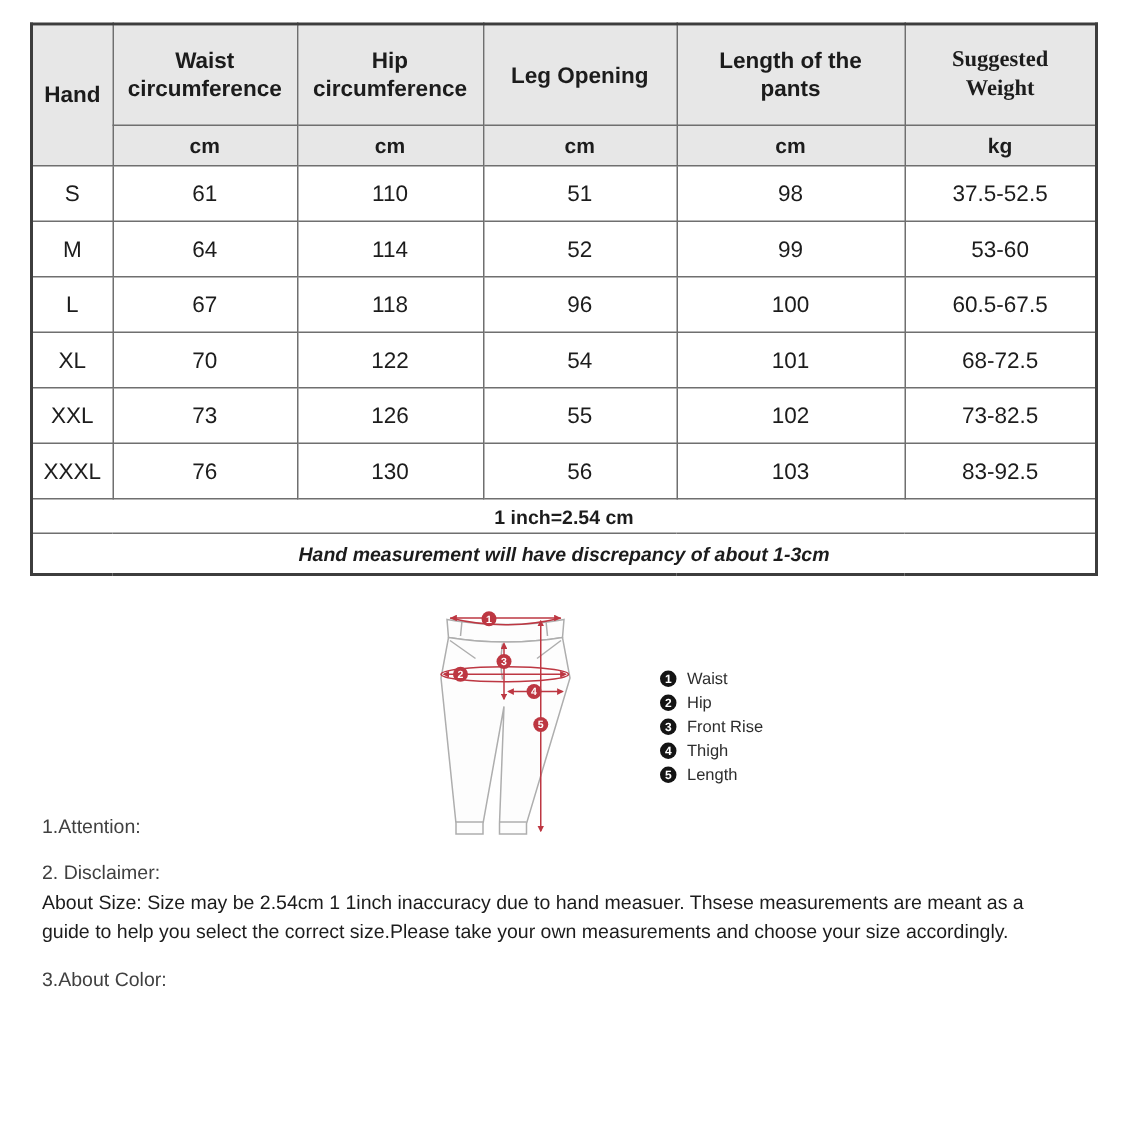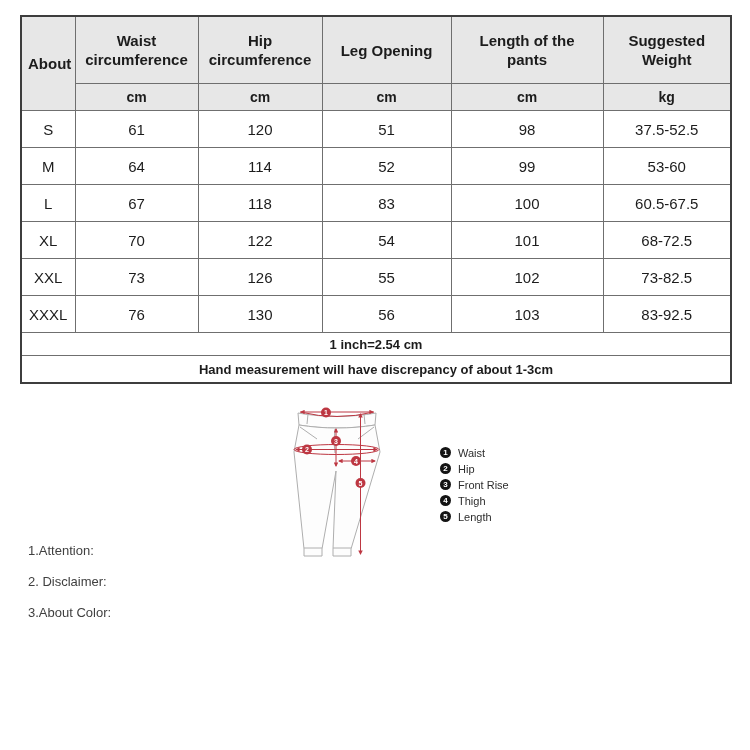--- a/index.html
+++ b/index.html
@@ -17,25 +17,25 @@
   }
   .size-chart th, .size-chart td {
     border:1px solid #6f6f6f; text-align:center; vertical-align:middle;
     padding:0 6px; overflow:hidden;
   }
   .size-chart thead th { background:#e7e7e7; font-weight:bold; font-size:15px; line-height:19px; }
   .size-chart thead tr.label-row th { height:66px; }
   .size-chart thead tr.unit-row  th { height:26px; font-size:14px;margin-left:16px; }
   .size-chart th.size-head { font-size:15px; }
   .size-chart th.th-length { padding:0 18px; }
-  .size-chart th.th-weight { padding:0 10px; }
+  .size-chart th.th-weight { padding:0 10px;font-family:Liberation Serif, serif; }
   .size-chart tbody td { height:36px; font-size:15px; background:#fff; }
   .size-chart tfoot td { font-weight:bold; font-size:13px; background:#fff; }
   .size-chart tfoot tr.note-1 td { height:22px; }
-  .size-chart tfoot tr.note-2 td { height:26px; }
+  .size-chart tfoot tr.note-2 td { height:26px;font-style:italic; }
 
   
   .diagram-svg { position:absolute; left:283px; top:402px; width:114px; height:162px; }
   .marker-num {
     fill:#ffffff; font-size:7px; font-weight:bold; text-anchor:middle;
     font-family:"Liberation Sans","DejaVu Sans",sans-serif;
   }
   .legend { position:absolute; left:440px; top:447px; }
   .legend-item { display:flex; align-items:center; height:11px; margin-bottom:5px; }
   .legend-badge {
@@ -60,57 +60,57 @@
     <colgroup>
       <col style="width:54px">
         <col style="width:123px">
         <col style="width:124px">
       <col style="width:129px">
         <col style="width:152px">
         <col style="width:128px">
     </colgroup>
     <thead>
       <tr class="label-row">
-        <th rowspan="2" class="size-head">About</th>
+        <th rowspan="2" class="size-head">Hand</th>
         <th>Waist circumference</th>
         <th>Hip circumference</th>
         <th>Leg Opening</th>
         <th class="th-length">Length of the pants</th>
         <th class="th-weight">Suggested Weight</th>
       </tr>
       <tr class="unit-row">
         <th>cm</th>
         <th>cm</th>
         <th>cm</th>
         <th>cm</th>
         <th>kg</th>
       </tr>
     </thead>
     <tbody id="table-body">
         <tr>
           <td>S</td>
           <td>61</td>
-          <td>120</td>
+          <td>110</td>
           <td>51</td>
           <td>98</td>
           <td>37.5-52.5</td>
         </tr>
         <tr>
           <td>M</td>
           <td>64</td>
           <td>114</td>
           <td>52</td>
           <td>99</td>
           <td>53-60</td>
         </tr>
         <tr>
           <td>L</td>
           <td>67</td>
           <td>118</td>
-          <td>83</td>
+          <td>96</td>
           <td>100</td>
           <td>60.5-67.5</td>
         </tr>
         <tr>
           <td>XL</td>
           <td>70</td>
           <td>122</td>
           <td>54</td>
           <td>101</td>
           <td>68-72.5</td>
@@ -203,19 +203,21 @@
         <span class="legend-label">Length</span>
       </div>
     </div>
 
   <div class="sections">
     <div class="section">
       <div class="sec-title">1.Attention:</div>
     </div>
     <div class="section">
       <div class="sec-title">2. Disclaimer:</div>
+      <div class="sec-body">About Size: Size may be 2.54cm 1 1inch inaccuracy due to hand measuer. Thsese measurements are meant as a
+guide to help you select the correct size.Please take your own measurements and choose your size accordingly.</div>
     </div>
     <div class="section">
       <div class="sec-title">3.About Color:</div>
     </div>
   </div>
 
 </div>
 
 </body></html>

